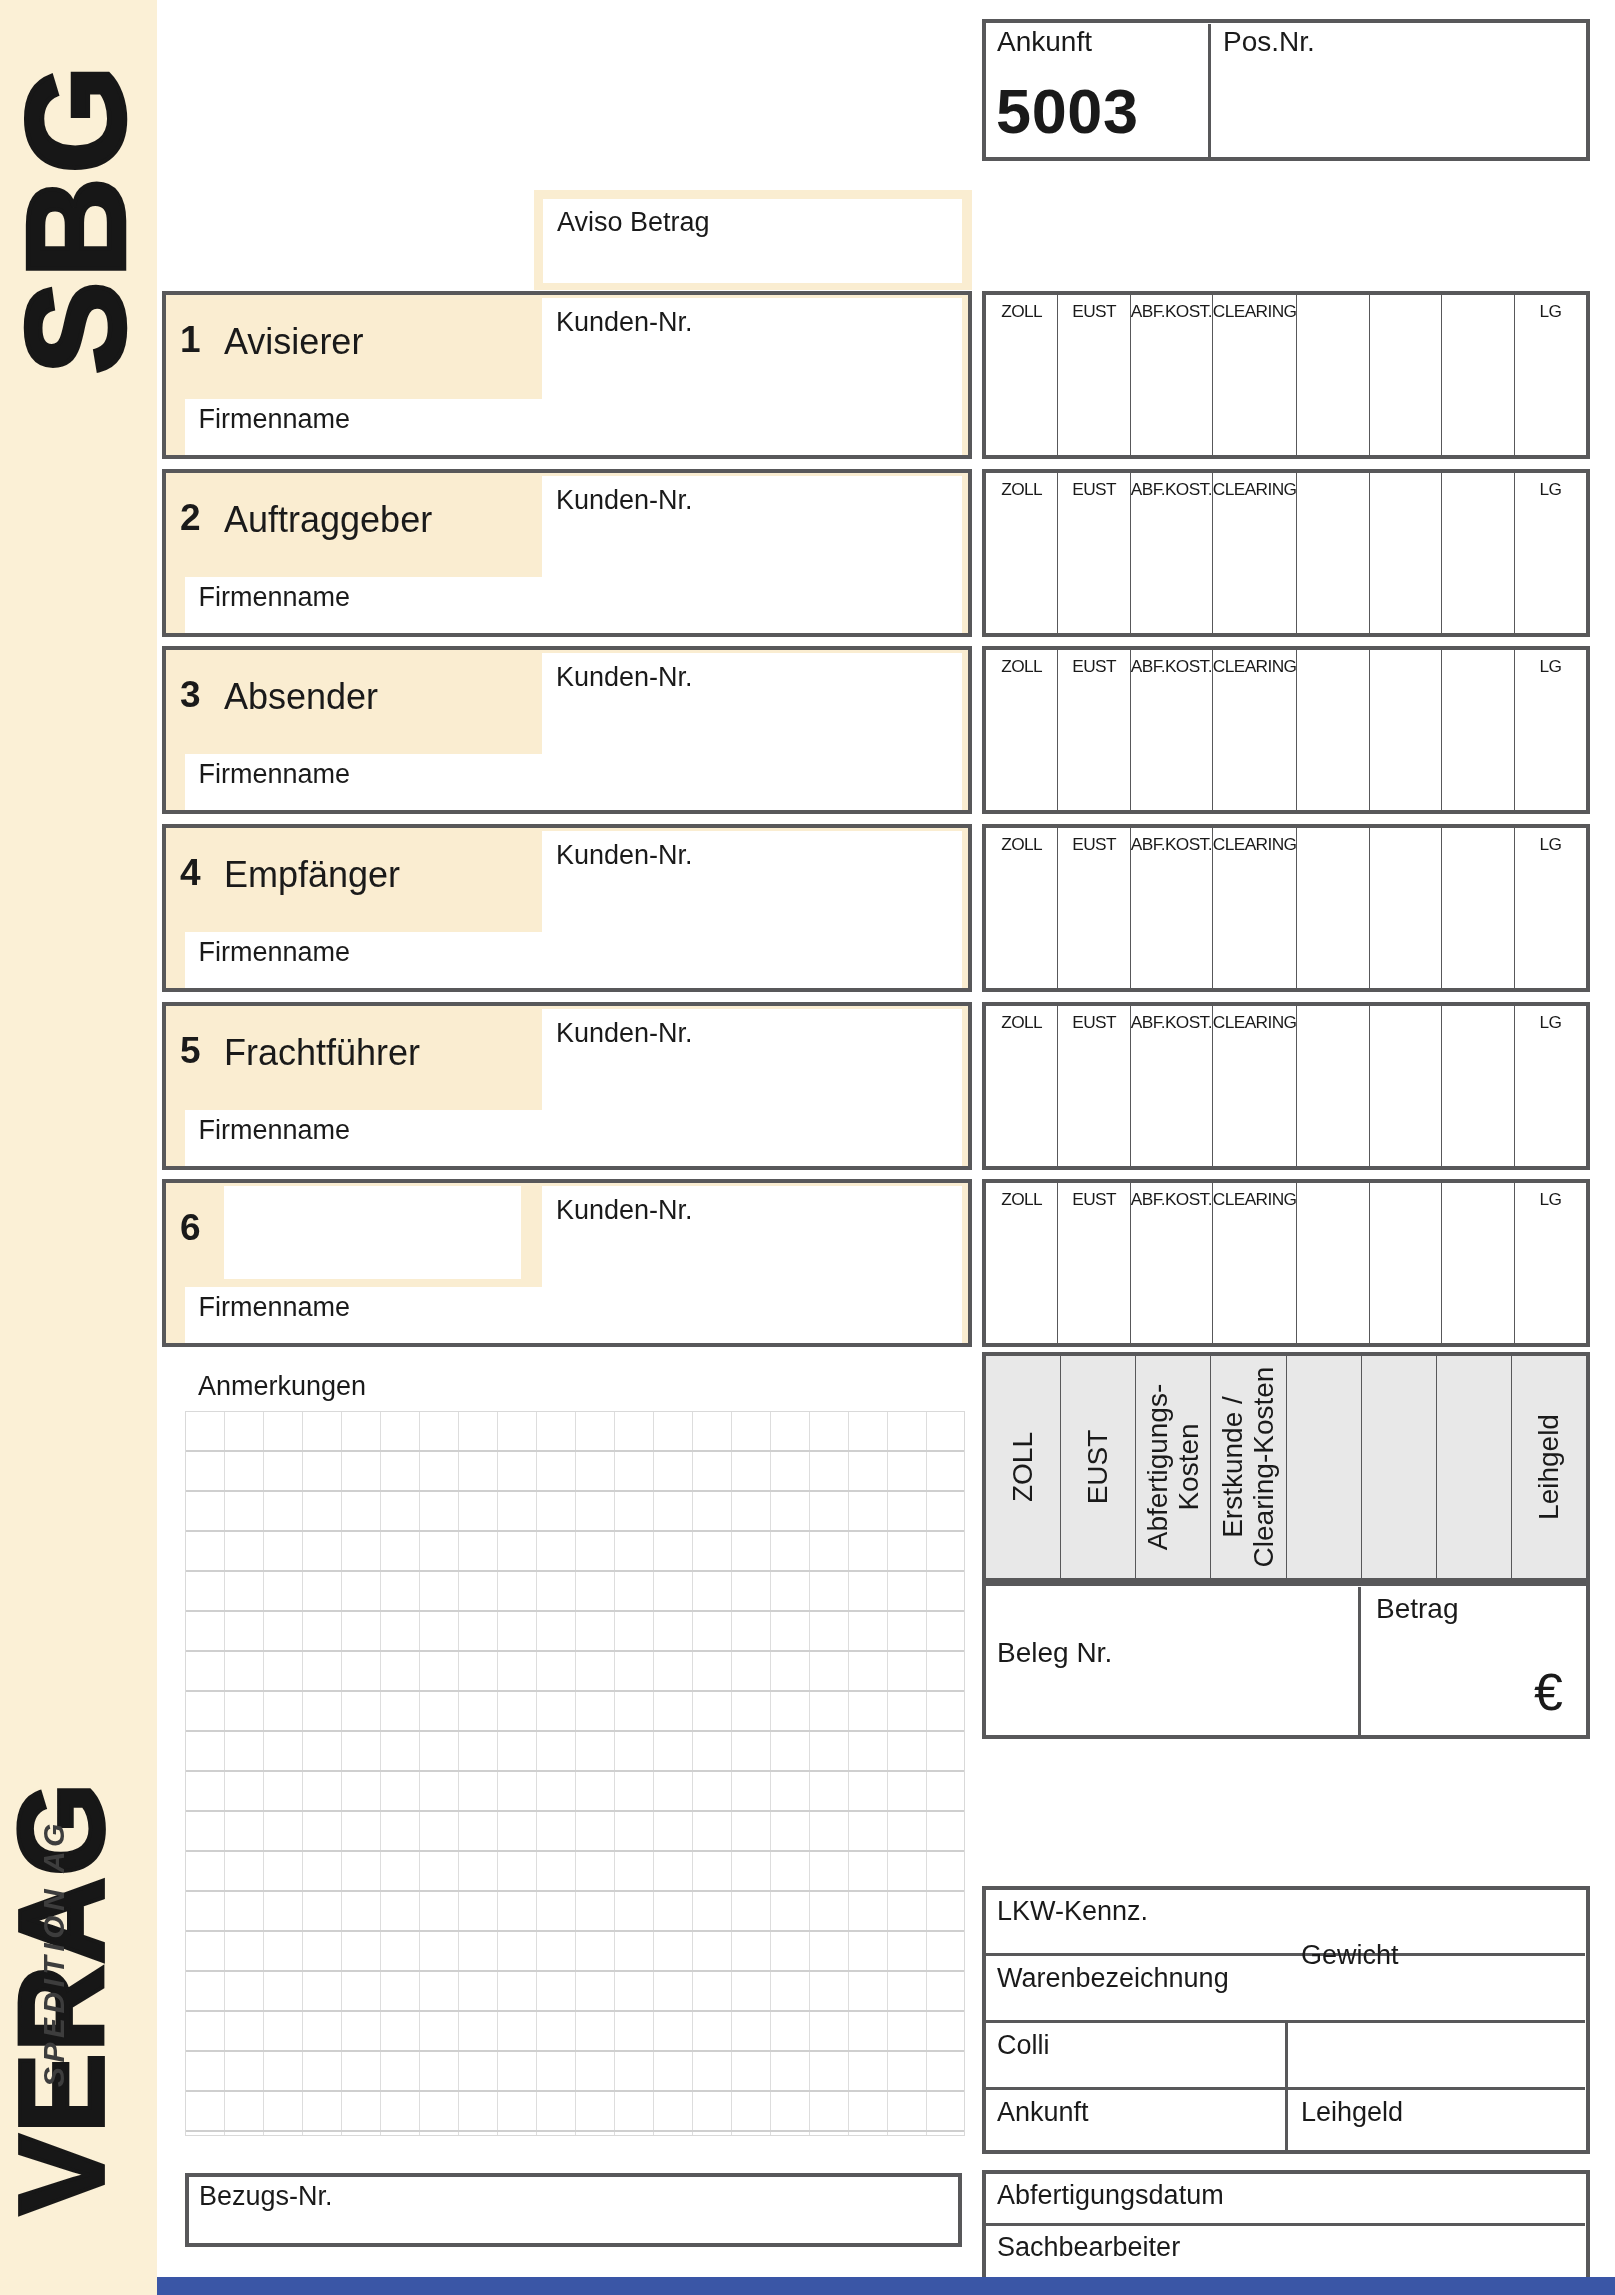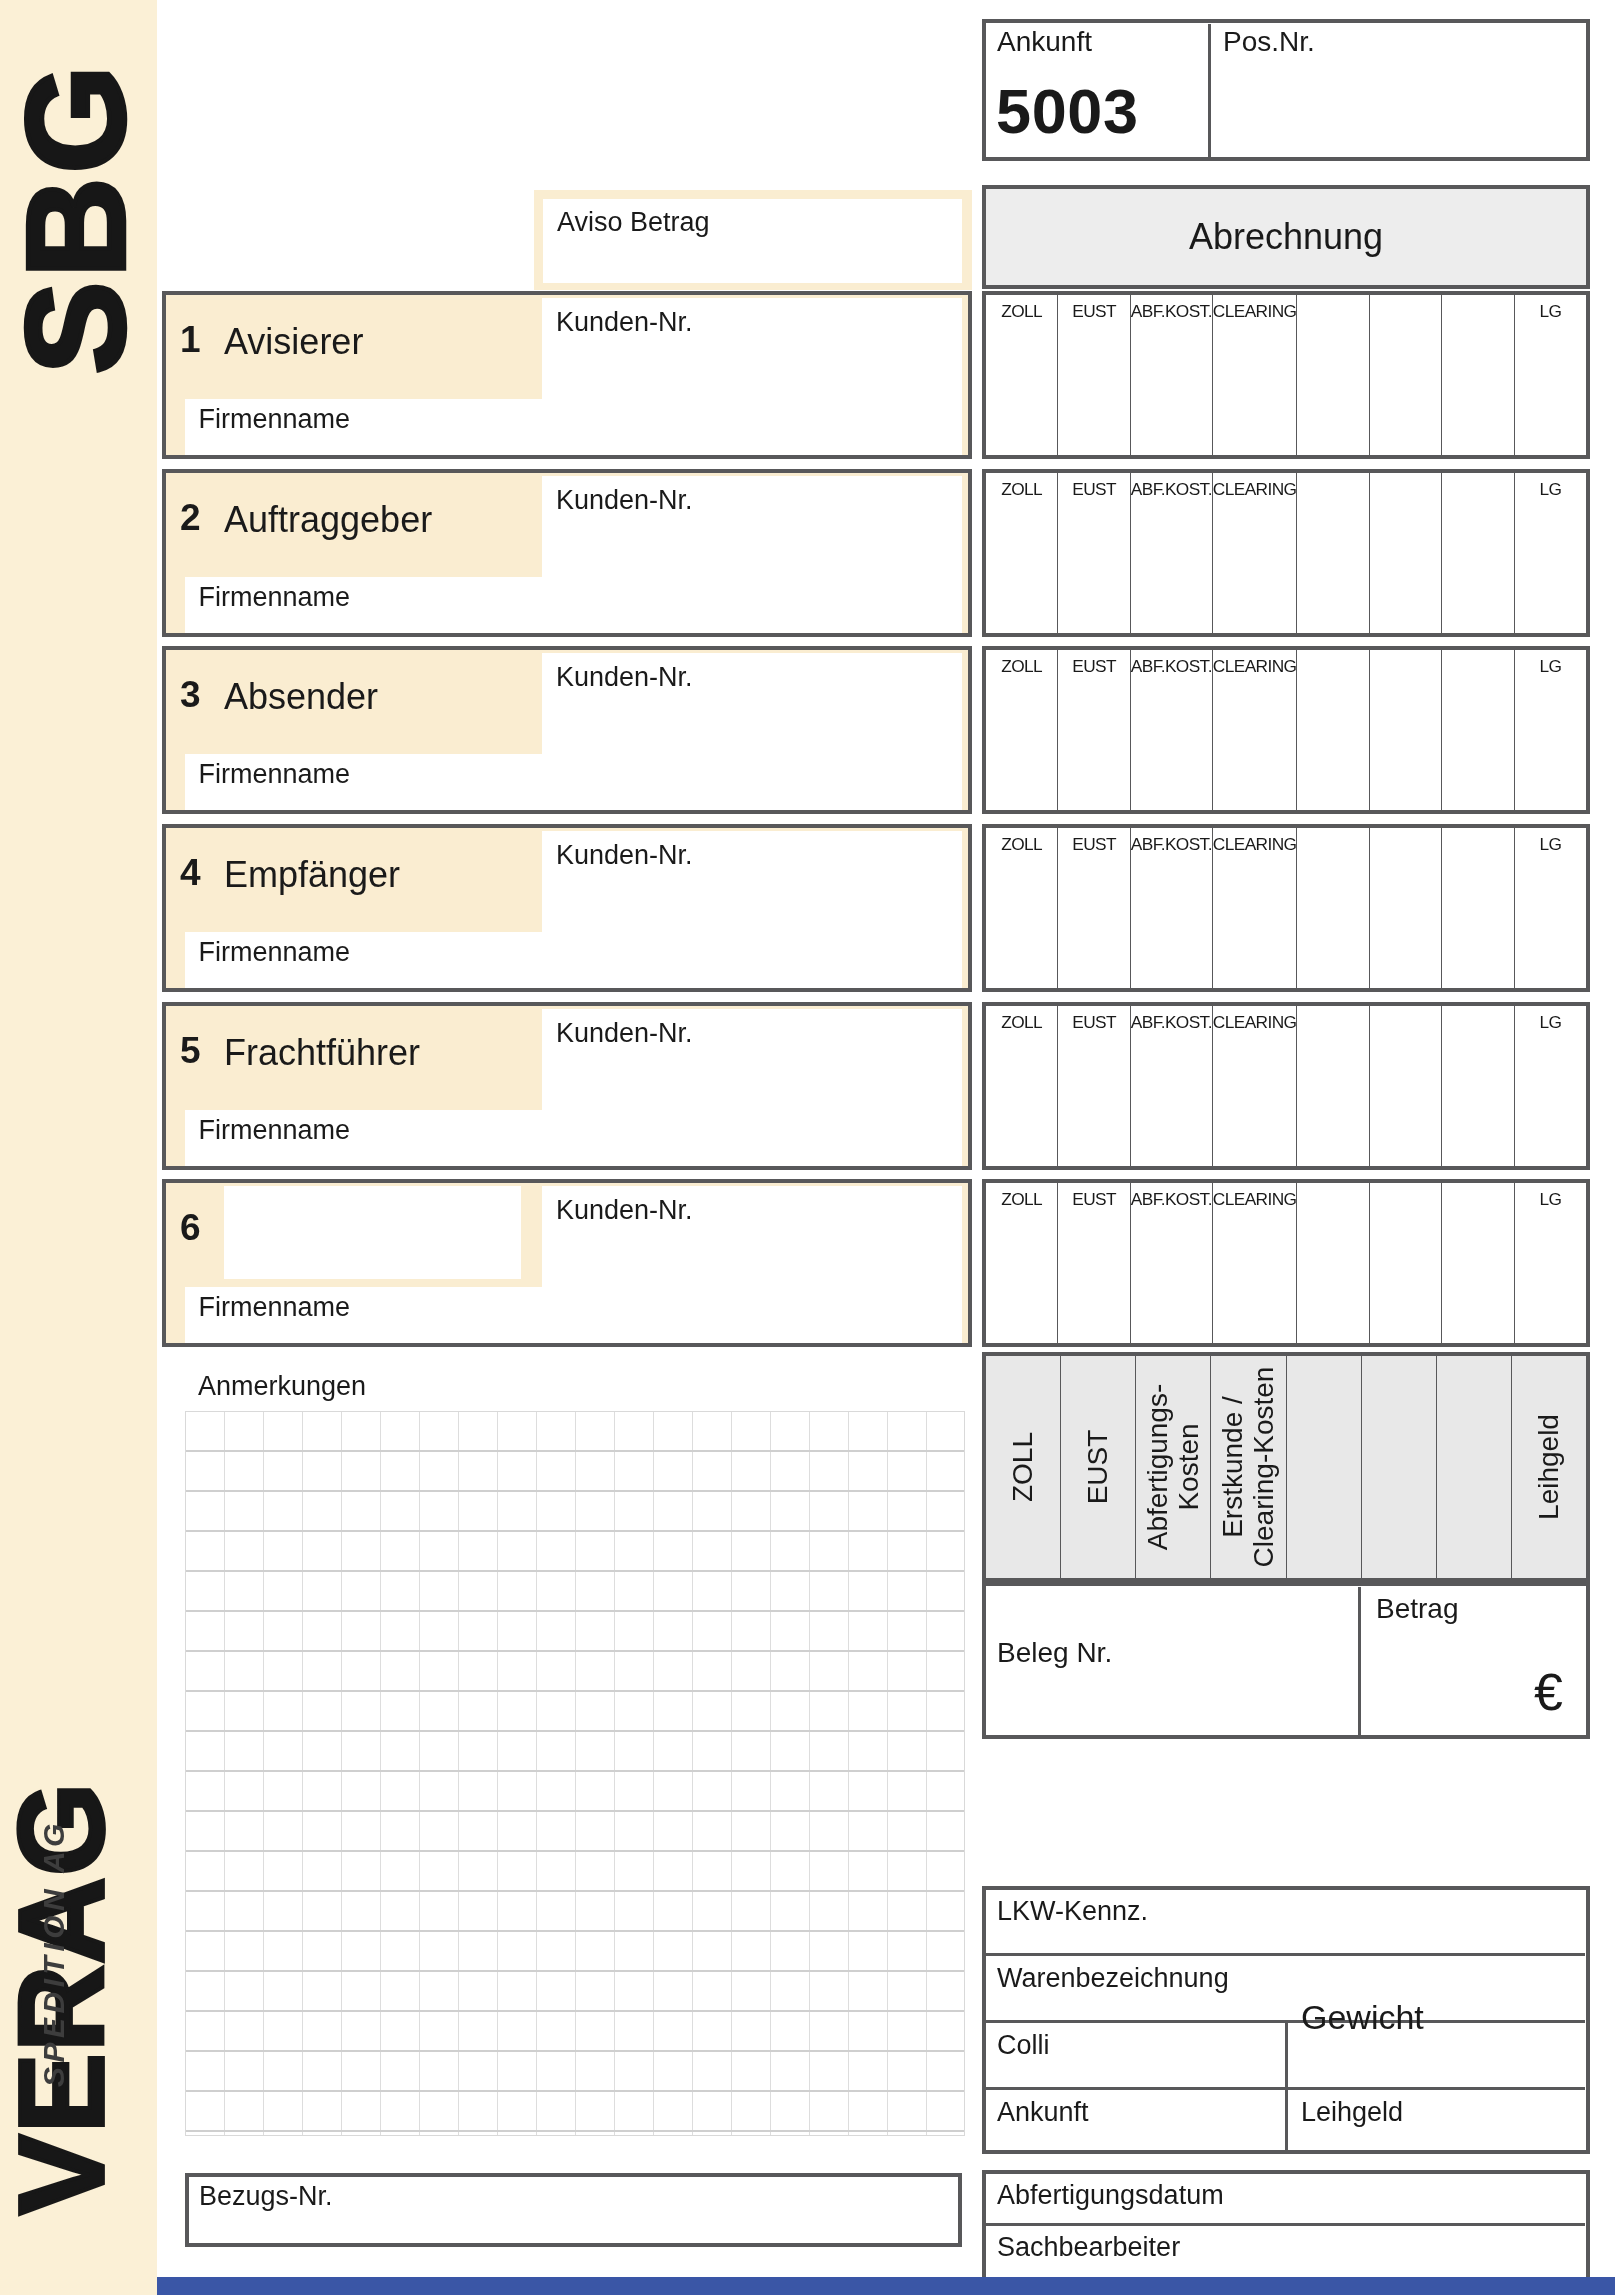--- a/index.html
+++ b/index.html
@@ -57,21 +57,21 @@
   #lkw-box{left:982px;top:1886px;width:608px;height:268px;}
   .hdiv{background:#58585A;height:3.2px;}
   #lkw-d1{left:986px;top:1953px;width:599px;}
   #lkw-d2{left:986px;top:2020px;width:599px;}
   #lkw-d3{left:986px;top:2087px;width:599px;}
   #lkw-vd1{left:1285px;top:2020px;width:3.2px;height:67px;background:#58585A;}
   #lkw-vd2{left:1285px;top:2087px;width:3.2px;height:63px;background:#58585A;}
   #lkw-label{left:997px;top:1896px;font-size:27px;}
   #waren-label{left:997px;top:1963px;font-size:27px;}
   #colli-label{left:997px;top:2030px;font-size:27px;}
-  #gewicht-label{left:1301px;top:1998px;font-size:34px;}
+  #gewicht-label{left:1301px;top:1940px;font-size:27px;}
   #ankunft-label{left:997px;top:2097px;font-size:27px;}
   #abfahrt-label{left:1301px;top:2097px;font-size:27px;}
 
   
   #proc-box{left:982px;top:2170px;width:608px;height:121px;}
   #proc-div{left:986px;top:2223px;width:599px;}
   #abfdatum-label{left:997px;top:2180px;font-size:27px;}
   #sachb-label{left:997px;top:2232px;font-size:27px;}
 
   
@@ -126,23 +126,20 @@
   <div id="filiale-divider" class="abs"></div>
   <div id="filiale-label" class="abs">Ankunft</div>
   <div id="filiale-value" class="abs">5003</div>
   <div id="posnr-label" class="abs">Pos.Nr.</div>
   <div class="abs" style="left:1215px;top:61px;width:371px;height:96px;"></div>
 
   <div id="aviso-box" class="abs"></div>
   <div id="aviso-input" class="abs"></div>
   <div id="aviso-label" class="abs">Aviso Betrag</div>
 
-  <div id="abrech-header" class="abs dkbox">
-      <span>Abrechnung</span>
-    </div>
 
   <div class="abs arow dkbox" style="top:291px;">
     <div class="acell">
         <span class="acl">ZOLL</span>
       </div>
     <div class="acell">
         <span class="acl">EUST</span>
       </div>
     <div class="acell">
         <span class="acl">ABF.KOST.</span>

